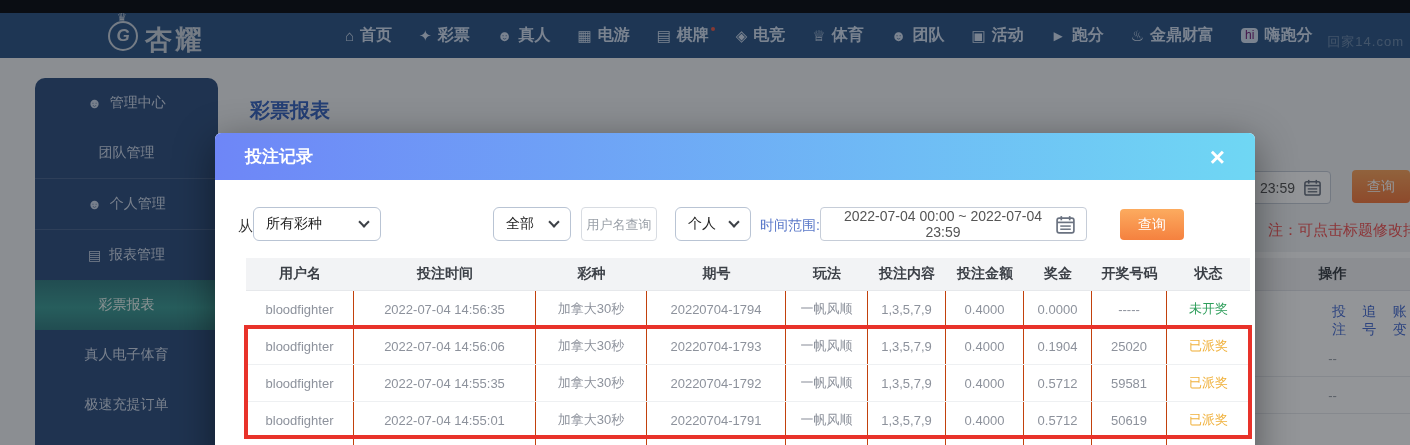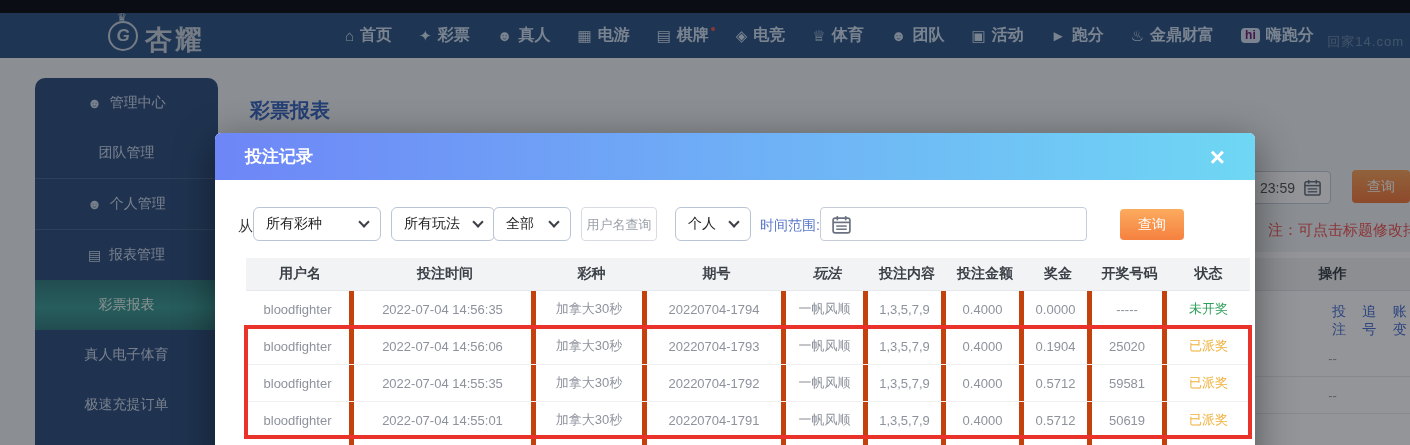--- a/index.html
+++ b/index.html
@@ -12,21 +12,21 @@
   
   .navbar { position:absolute; top:13px; left:0; right:0; height:45px; background:#2f5787; z-index:1; }
   .logo { position:absolute; left:108px; top:0; height:45px; display:flex; align-items:center; gap:7px; color:#c9d2de; }
   .logo-badge { position:relative; width:30px; height:30px; border:2px solid #c9d2de; border-radius:50%;
                 display:flex; align-items:center; justify-content:center; font-size:17px; font-weight:bold; font-style:italic; }
   .logo-crown { position:absolute; top:-11px; left:7px; font-size:11px; line-height:1; }
   .logo-text { font-size:27px; font-weight:bold; letter-spacing:3px;margin-top:8px; }
   .nav-menu { position:absolute; left:345px; top:0; height:45px; display:flex; align-items:center; gap:27px; }
   .nav-item { display:flex; align-items:center; gap:6px; color:#d3dff0; font-size:16px; font-weight:bold; white-space:nowrap; cursor:pointer; position:relative; }
   .nav-item .nicon { font-size:15px; }
-  .nav-item .hi-box { font-size:12px; font-weight:bold; background:#d3dff0; color:#701a75; border-radius:4px; padding:1px 4px; line-height:1.1; }
+  .nav-item .hi-box { font-size:12px; font-weight:normal; background:#d3dff0; color:#701a75; border-radius:4px; padding:1px 4px; line-height:1.1; }
   .hot-dot { position:absolute; top:2px; right:-6px; width:4px; height:4px; border-radius:50%; background:#e85b4b; }
   .nav-watermark { position:absolute; right:6px; top:20px; color:rgba(255,255,255,0.30); font-size:13px; letter-spacing:1px; z-index:2; }
 
   
   .sidebar { position:absolute; left:35px; top:78px; width:183px; bottom:0; background:#31507f; border-radius:10px 10px 0 0; z-index:1; }
   .side-item { height:50px; display:flex; align-items:center; justify-content:center; gap:8px; color:#cfdaea; font-size:14px; cursor:pointer; }
   .side-item .sicon { font-size:14px; }
   .side-divider { border-top:1px solid rgba(255,255,255,0.13); }
   .side-item.active { background:linear-gradient(180deg,#357e81 0%,#3f9c95 55%,#357e81 100%); color:#eef9f5; }
 
@@ -82,21 +82,21 @@
                  background:linear-gradient(180deg,#fcab5f,#f5813f); color:#fff; font-size:14px;
                  display:flex; align-items:center; justify-content:center; cursor:pointer; }
 
   
   .bet-table { position:absolute; left:31px; top:125px; width:1004px; }
   .t-row { display:flex; }
   .t-head { height:33px; background:#f2f3f5; border-bottom:1px solid #e6e8eb; }
   .t-head .t-cell { font-size:14px; font-weight:bold; color:#3c4047; }
   .t-body-row { height:37px; background:#fff; border-bottom:1px solid #eef0f2; }
   .t-cell { display:flex; align-items:center; justify-content:center; font-size:13px; color:#8d929c;
-            border-right:5px solid #c2410c; overflow:hidden; white-space:nowrap; }
+            border-right:1px solid #c2410c; overflow:hidden; white-space:nowrap; }
   .t-cell:last-child { border-right:none; }
   .t-head .t-cell { border-right:none; }
 
   .highlight-box { position:absolute; left:29px; top:192px; width:1008px; height:114px;
                    border:4px solid #e8322a; z-index:8; pointer-events:none; }
 
   .cal-icon { flex:none; }
 </style>
 </head>
 <body>
@@ -225,53 +225,50 @@
   <div class="modal-header">
     <span class="modal-title">投注记录</span>
     <span class="modal-close">×</span>
   </div>
 
   <span class="f-abs from-label">从</span>
   <div class="f-abs selectbox sel-lottery">
     <span class="sb-label">所有彩种</span>
     <span class="chev"></span>
   </div>
-  <div class="f-abs selectbox sel-play">
-    <span class="sb-label">所有玩法</span>
-    <span class="chev"></span>
-  </div>
   <div class="f-abs selectbox sel-scope">
     <span class="sb-label">全部</span>
     <span class="chev"></span>
   </div>
   <input class="f-abs username-input" placeholder="用户名查询" style="">
   <div class="f-abs selectbox sel-person">
     <span class="sb-label">个人</span>
     <span class="chev"></span>
   </div>
   <span class="f-abs range-label">时间范围:</span>
   <div class="f-abs date-range">
+    <span class="dr-text">2022-07-04 00:00 ~ 2022-07-04 23:59</span>
     <svg class="cal-icon" width="21" height="21" viewBox="0 0 20 20">
       <rect x="2" y="4" width="16" height="14" rx="2" fill="none" stroke="#6a7280" stroke-width="1.6"></rect>
       <line x1="2" y1="8" x2="18" y2="8" stroke="#6a7280" stroke-width="1.6"></line>
       <line x1="6" y1="2" x2="6" y2="6" stroke="#6a7280" stroke-width="1.6"></line>
       <line x1="14" y1="2" x2="14" y2="6" stroke="#6a7280" stroke-width="1.6"></line>
       <line x1="5" y1="11.5" x2="15" y2="11.5" stroke="#6a7280" stroke-width="1.4"></line>
       <line x1="5" y1="14.5" x2="15" y2="14.5" stroke="#6a7280" stroke-width="1.4"></line>
     </svg>
   </div>
   <div class="f-abs search-btn">查询</div>
 
   <div class="bet-table" id="bet-table">
       <div class="t-row t-head">
         <div class="t-cell" style="width: 108px;">用户名</div>
         <div class="t-cell" style="width: 182px;">投注时间</div>
         <div class="t-cell" style="width: 111px;">彩种</div>
         <div class="t-cell" style="width: 139px;">期号</div>
-        <div class="t-cell" style="width: 82px; font-style: italic;">玩法</div>
+        <div class="t-cell" style="width: 82px;">玩法</div>
         <div class="t-cell" style="width: 78px;">投注内容</div>
         <div class="t-cell" style="width: 78px;">投注金额</div>
         <div class="t-cell" style="width: 68px;">奖金</div>
         <div class="t-cell" style="width: 75px;">开奖号码</div>
         <div class="t-cell" style="width: 83px;">状态</div>
       </div>
       <div class="t-row t-body-row">
         <div class="t-cell" style="width: 108px;">bloodfighter</div>
         <div class="t-cell" style="width: 182px;">2022-07-04 14:56:35</div>
         <div class="t-cell" style="width: 111px;">加拿大30秒</div>

